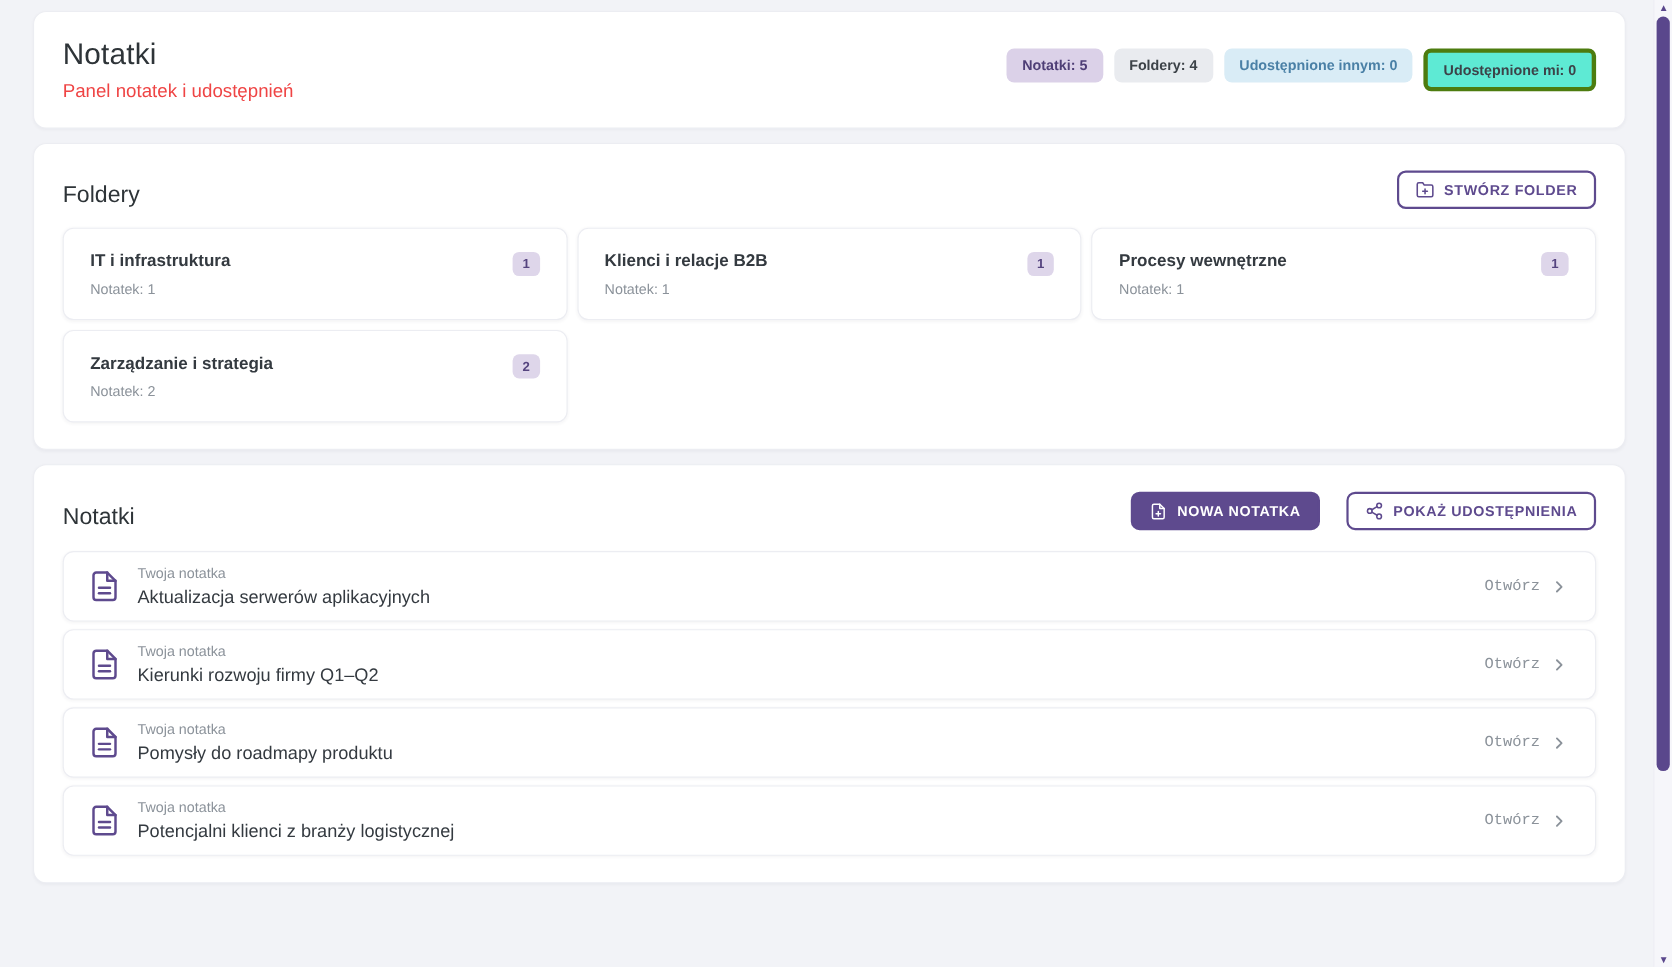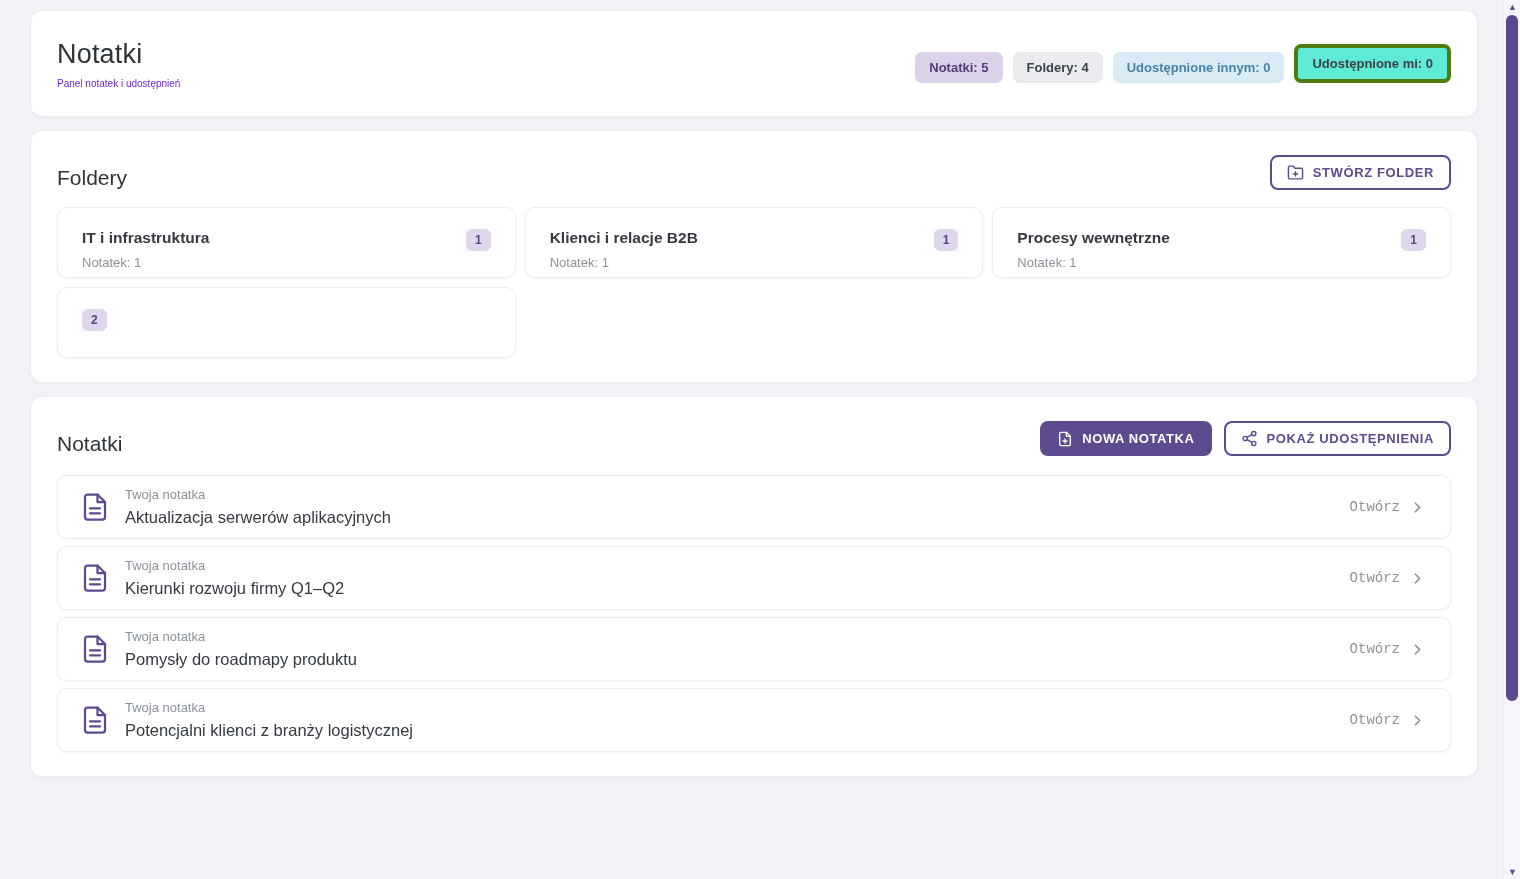--- a/index.html
+++ b/index.html
@@ -21,22 +21,22 @@
   }
   
   .header-card {
     height: 107px;
     padding: 22px 26px;
     display: flex;
     align-items: center;
     justify-content: space-between;
   }
   .page-title { font-size: 27px; font-weight: 500; color: #2e3438; letter-spacing: 0.2px; }
-  .page-subtitle { font-size: 10px; color: #6d28d9; margin-top: 8px; }
-  .badges { display: flex; gap: 10px; align-items: flex-end; margin-left: 24px; }
+  .page-subtitle { font-size: 17px; color: #ef4444; margin-top: 8px; }
+  .badges { display: flex; gap: 10px; align-items: flex-start; margin-left: 24px; }
   .badge {
     font-size: 13px; font-weight: 600;
     padding: 8px 14px; border-radius: 7px;
     white-space: nowrap;
   }
   .badge b { font-weight: 700; }
   .badge-purple { background: #dbd1e8; color: #4e3e76; }
   .badge-gray   { background: #e9ebef; color: #3c4248; }
   .badge-blue   { background: #d9ecf6; color: #4a80a6; }
   .badge-light  { background: #5eead4; color: #3c4248; border: 4px solid #4d7c0f; }
@@ -47,35 +47,35 @@
   .btn {
     display: inline-flex; align-items: center; gap: 9px;
     font-family: "Liberation Sans", sans-serif;
     font-size: 13px; font-weight: 700; letter-spacing: 0.6px;
     border-radius: 8px; padding: 7px 15px; cursor: pointer;
     line-height: 1.2;
   }
   .btn svg { flex: 0 0 auto; }
   .btn-outline { background: #ffffff; color: #5e4a8e; border: 2px solid #5e4a8e; }
   .btn-filled  { background: #5e4a8e; color: #ffffff; border: 2px solid #5e4a8e; }
-  .btn-row { display: flex; gap: 12px; padding-left: 32px; }
+  .btn-row { display: flex; gap: 24px; padding-left: 32px; }
   
   .folder-grid {
     margin-top: 17px;
     display: grid;
     grid-template-columns: repeat(3, 1fr);
     gap: 9px;
   }
   .folder-card {
     background: #fff;
     border: 1px solid #ecedf2;
     border-radius: 10px;
     box-shadow: 0 1px 3px rgba(30,30,60,0.05);
     padding: 21px 24px;
-    height: 71px;
+    height: 84px;
     display: flex; justify-content: space-between; align-items: flex-start;
     cursor: pointer;
   }
   .folder-name { font-size: 15.5px; font-weight: 700; color: #343a40; }
   .folder-meta { font-size: 13px; color: #8b929a; margin-top: 8px; }
   .count-pill {
     background: #ded6ea; color: #55447f;
     font-size: 12px; font-weight: 700;
     padding: 4px 9px; border-radius: 6px;
   }
@@ -158,20 +158,24 @@
           <div class="count-pill">1</div>
         </div>
         <div class="folder-card">
           <div>
             <div class="folder-name">Procesy wewnętrzne</div>
             <div class="folder-meta">Notatek: 1</div>
           </div>
           <div class="count-pill">1</div>
         </div>
         <div class="folder-card">
+          <div>
+            <div class="folder-name">Zarządzanie i strategia</div>
+            <div class="folder-meta">Notatek: 2</div>
+          </div>
           <div class="count-pill">2</div>
         </div>
       </div>
   </div>
 
   <div class="card section-card">
     <div class="section-head">
       <div class="section-title">Notatki</div>
       <div class="btn-row">
         <button class="btn btn-filled">

